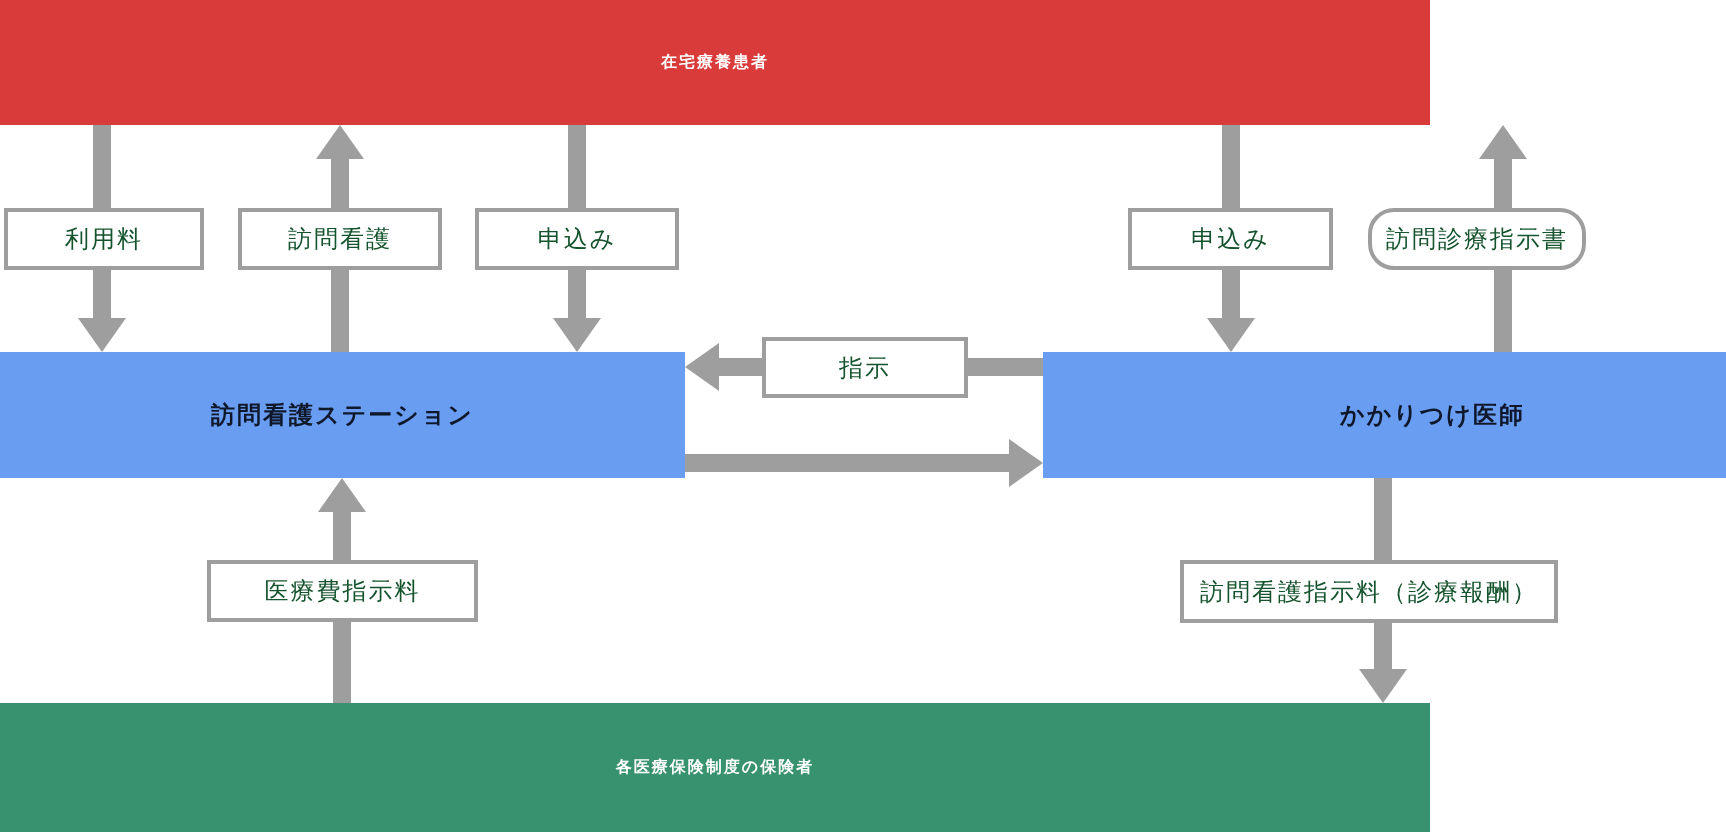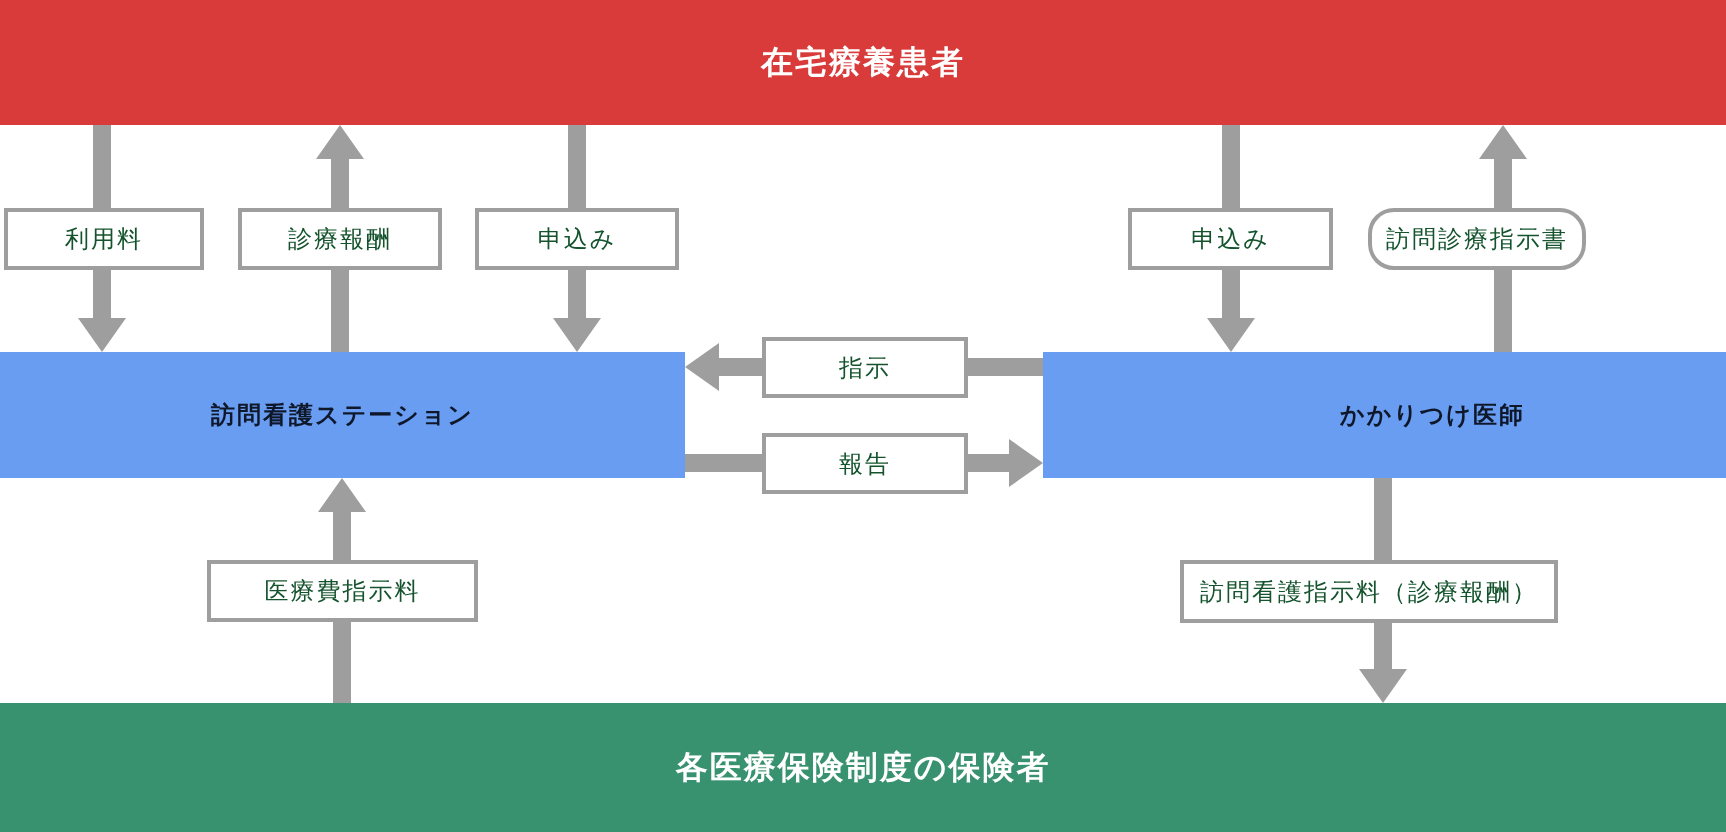--- a/index.html
+++ b/index.html
@@ -2,22 +2,22 @@
 <html style="--patient-red: #d93b3b; --org-blue: #689df2; --insurer-green: #38916f; --arrow-gray: #9e9e9e;"><head>
 <meta charset="utf-8">
 <style>
   html,body{margin:0;padding:0;background:#ffffff;}
   .stage{
     position:relative;width:1726px;height:832px;background:#ffffff;overflow:hidden;
     font-family:"Liberation Sans","DejaVu Sans",sans-serif;
   }
   
   .band{
-    position:absolute;left:0;width:1726px;display:flex;align-items:center;justify-content:center;
-    color:#ffffff;font-weight:bold;font-size:32px;letter-spacing:2px;z-index:2;
+    position:absolute;left:0;width:1430px;display:flex;align-items:center;justify-content:center;
+    color:#ffffff;font-weight:bold;font-size:16px;letter-spacing:2px;z-index:2;
   }
   #band-patient{top:0;height:125px;background:var(--patient-red,#d93b3b);}
   #band-insurer{top:703px;height:129px;background:var(--insurer-green,#38916f);}
   
   .org{
     position:absolute;top:352px;height:126px;background:var(--org-blue,#689df2);
     display:flex;align-items:center;justify-content:center;color:#0f172a;font-weight:bold;
     font-size:24px;letter-spacing:2px;z-index:2;
   }
   #org-nursing{left:0;width:685px;}
@@ -102,37 +102,34 @@
   </div>
   <div>
     <div class="shaft" style="left:1374px;top:478px;width:18px;height:191px;"></div>
     <div class="head down" style="left:1359px;top:669px;"></div>
   </div>
 
   <div class="lbl" id="lbl-usage-fee">
     <span>利用料</span>
   </div>
   <div class="lbl" id="lbl-visiting-nursing">
-    <span>診療報酬</span>
+    <span>訪問看護</span>
   </div>
   <div class="lbl" id="lbl-application-left">
     <span>申込み</span>
   </div>
   <div class="lbl" id="lbl-application-right">
     <span>申込み</span>
   </div>
   <div class="lbl" id="lbl-visit-directive">
     <span>訪問診療指示書</span>
   </div>
   <div class="lbl" id="lbl-instruction">
     <span>指示</span>
   </div>
-  <div class="lbl" id="lbl-report">
-    <span>報告</span>
-  </div>
   <div class="lbl" id="lbl-medical-fee">
     <span>医療費指示料</span>
   </div>
   <div class="lbl" id="lbl-nursing-fee">
     <span>訪問看護指示料（診療報酬）</span>
   </div>
 
 </div>
 
 </body></html>

